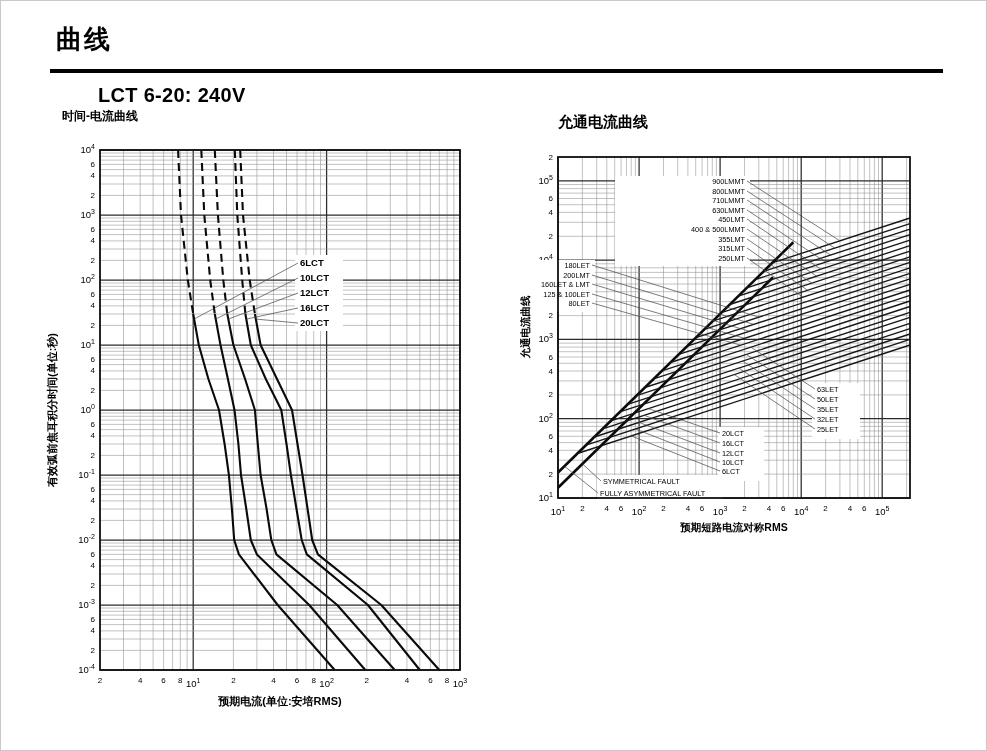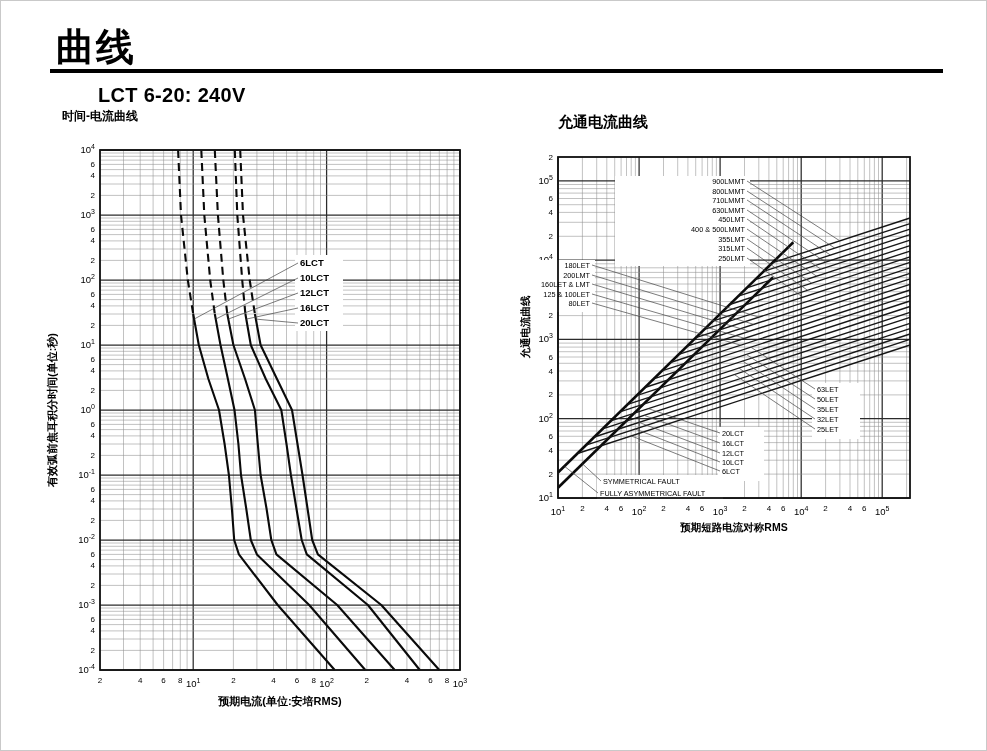--- a/index.html
+++ b/index.html
@@ -2,21 +2,21 @@
 <html><head>
 <meta charset="utf-8">
 <style>
   html,body{margin:0;padding:0;}
   body{
     width:987px;height:751px;position:relative;background:#fff;
     box-shadow:inset 0 0 0 1px #c9c9c9;overflow:hidden;
     font-family:"Liberation Sans","DejaVu Sans",sans-serif;color:#000;
   }
   .abs{position:absolute;}
-  .pgtitle{left:56px;top:22px;font-size:38px;font-weight:bold;letter-spacing:2px;}
+  .pgtitle{left:56px;top:22px;font-size:26px;font-weight:bold;letter-spacing:2px;}
   .rule{left:50px;top:69px;width:893px;height:4px;background:#000;}
   .product{left:62px;top:84px;font-size:20px;font-weight:800;letter-spacing:.3px;margin-left:36px;}
   .ctitleL{left:62px;top:108px;font-size:12px;font-weight:bold;}
   .ctitleR{left:558px;top:113px;font-size:15px;font-weight:bold;}
   svg{position:absolute;overflow:visible;}
   #chartL{left:40px;top:133px;}
   #chartR{left:515px;top:140px;}
   .gm{stroke:#909090;stroke-width:.55;}
   .gM{stroke:#2b2b2b;stroke-width:1.25;}
   .frame{fill:none;stroke:#111;stroke-width:1.8;}

